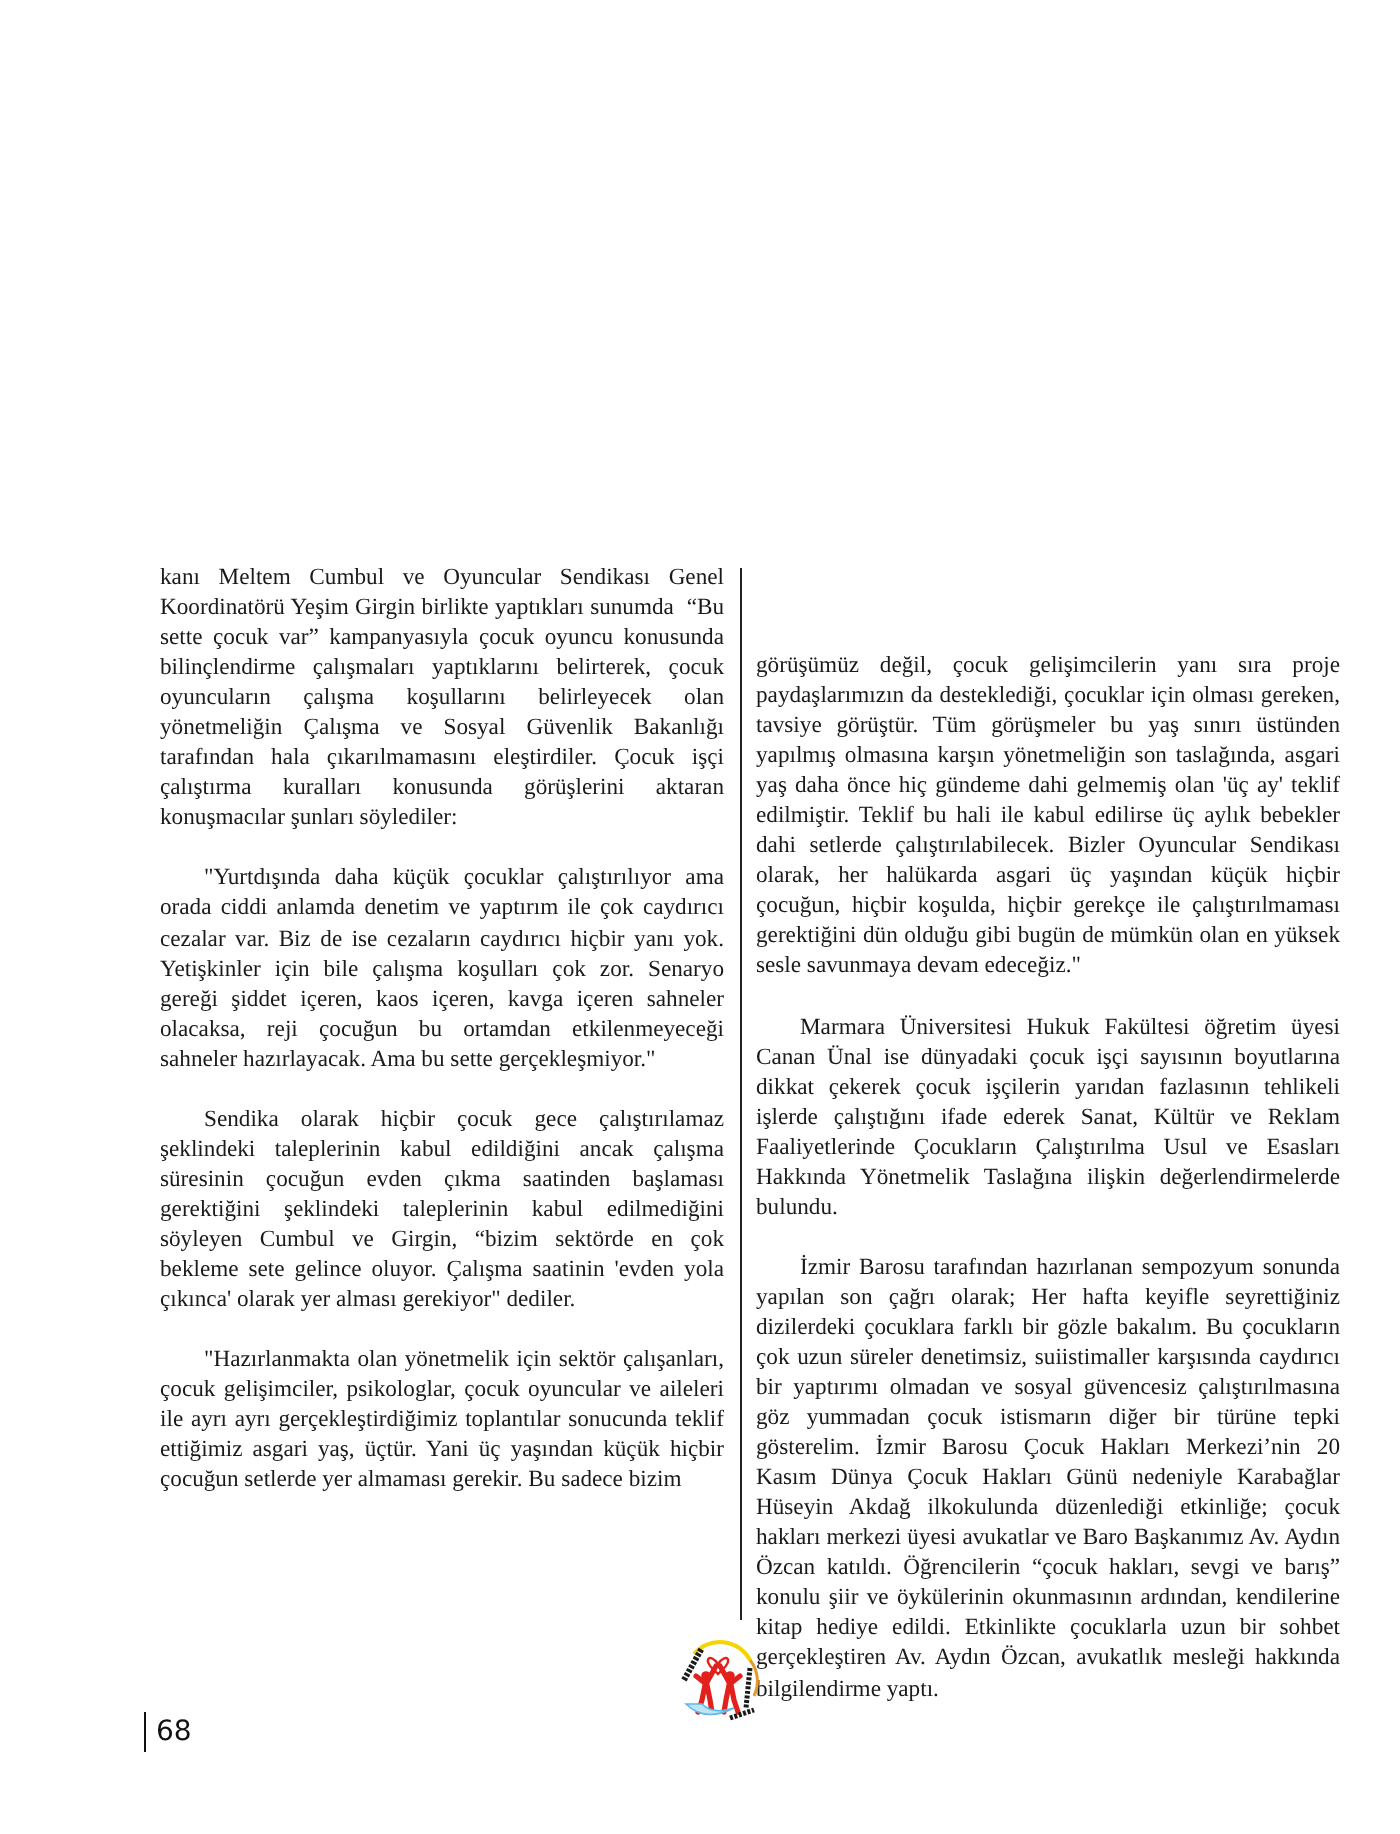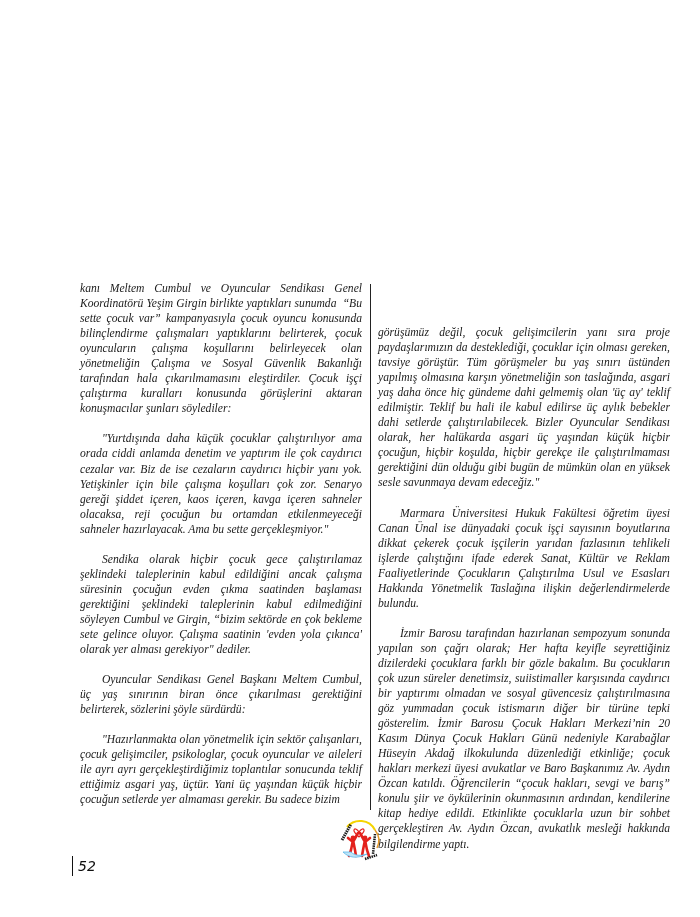--- a/index.html
+++ b/index.html
@@ -1,17 +1,17 @@
 <!DOCTYPE html>
 <html><head>
   <meta charset="utf-8">
   <style>
     html, body { margin: 0; padding: 0; background: #ffffff; }
     body { width: 700px; height: 917px; position: relative; overflow: hidden; }
-    .page { position: absolute; left: 0; top: 0; width: 700px; height: 917px; background: #fff; font-style: italic; }
+    .page { position: absolute; left: 0; top: 0; width: 700px; height: 917px; background: #fff; }
     .col {
       position: absolute; top: 281px;
       font-family: "Liberation Serif", "DejaVu Serif", serif;
       font-size: 11.6px; line-height: 15.05px; color: #1a1a1a;
       text-align: justify; hyphens: manual;
     }
     .col-left { left: 80px; width: 282px; }
     .col-right { left: 378px; width: 292px; margin-top: 44px; }
     .col p { margin: 0; text-indent: 0; }
     .col p.indent { text-indent: 22px; }
@@ -28,33 +28,32 @@
   </style>
 </head>
 <body>
 
 <div class="page">
 
   <div class="col col-left">
     <p>kanı Meltem Cumbul ve Oyuncular Sendikası Genel Koordinatörü Yeşim Girgin birlikte yaptıkları sunumda &nbsp;“Bu sette çocuk var” kampanyasıyla çocuk oyuncu konusunda bilinçlendirme çalışmaları yaptıklarını belirterek, çocuk oyuncuların çalışma koşullarını belirleyecek olan yönetmeliğin Çalışma ve Sosyal Güvenlik Bakanlığı tarafından hala çıkarılmamasını eleştirdiler. Çocuk işçi çalıştırma kuralları konusunda görüşlerini aktaran konuşmacılar şunları söylediler:</p>
     <p class="indent gap">"Yurtdışında daha küçük çocuklar çalıştırılıyor ama orada ciddi anlamda denetim ve yaptırım ile çok caydırıcı cezalar var. Biz de ise cezaların caydırıcı hiçbir yanı yok. Yetişkinler için bile çalışma koşulları çok zor. Senaryo gereği şiddet içeren, kaos içeren, kavga içeren sahneler olacaksa, reji çocuğun bu ortamdan etkilenmeyeceği sahneler hazırlayacak. Ama bu sette gerçekleşmiyor."</p>
     <p class="indent gap">Sendika olarak hiçbir çocuk gece çalıştırılamaz şeklindeki taleplerinin kabul edildiğini ancak çalışma süresinin çocuğun evden çıkma saatinden başlaması gerektiğini şeklindeki taleplerinin kabul edilmediğini söyleyen Cumbul ve Girgin, “bizim sektörde en çok bekleme sete gelince oluyor. Çalışma saatinin 'evden yola çıkınca' olarak yer alması gerekiyor" dediler.</p>
-    <p class="indent gap">Oyuncular Sendikası Genel Başkanı Meltem Cumbul, üç yaş sınırının biran önce çıkarılması gerektiğini belirterek, sözlerini şöyle sürdürdü:</p>
     <p class="indent gap">"Hazırlanmakta olan yönetmelik için sektör çalışanları, çocuk gelişimciler, psikologlar, çocuk oyuncular ve aileleri ile ayrı ayrı gerçekleştirdiğimiz toplantılar sonucunda teklif ettiğimiz asgari yaş, üçtür. Yani üç yaşından küçük hiçbir çocuğun setlerde yer almaması gerekir. Bu sadece bizim</p>
   </div>
 
   <div class="divider"></div>
 
   <div class="col col-right">
     <p>görüşümüz değil, çocuk gelişimcilerin yanı sıra proje paydaşlarımızın da desteklediği, çocuklar için olması gereken, tavsiye görüştür. Tüm görüşmeler bu yaş sınırı üstünden yapılmış olmasına karşın yönetmeliğin son taslağında, asgari yaş daha önce hiç gündeme dahi gelmemiş olan 'üç ay' teklif edilmiştir. Teklif bu hali ile kabul edilirse üç aylık bebekler dahi setlerde çalıştırılabilecek. Bizler Oyuncular Sendikası olarak, her halükarda asgari üç yaşından küçük hiçbir çocuğun, hiçbir koşulda, hiçbir gerekçe ile çalıştırılmaması gerektiğini dün olduğu gibi bugün de mümkün olan en yüksek sesle savunmaya devam edeceğiz."</p>
     <p class="indent gap">Marmara Üniversitesi Hukuk Fakültesi öğretim üyesi Canan Ünal ise dünyadaki çocuk işçi sayısının boyutlarına dikkat çekerek çocuk işçilerin yarıdan fazlasının tehlikeli işlerde çalıştığını ifade ederek Sanat, Kültür ve Reklam Faaliyetlerinde Çocukların Çalıştırılma Usul ve Esasları Hakkında Yönetmelik Taslağına ilişkin değerlendirmelerde bulundu.</p>
     <p class="indent gap">İzmir Barosu tarafından hazırlanan sempozyum sonunda yapılan son çağrı olarak; Her hafta keyifle seyrettiğiniz dizilerdeki çocuklara farklı bir gözle bakalım. Bu çocukların çok uzun süreler denetimsiz, suiistimaller karşısında caydırıcı bir yaptırımı olmadan ve sosyal güvencesiz çalıştırılmasına göz yummadan çocuk istismarın diğer bir türüne tepki gösterelim. İzmir Barosu Çocuk Hakları Merkezi’nin 20 Kasım Dünya Çocuk Hakları Günü nedeniyle Karabağlar Hüseyin Akdağ ilkokulunda düzenlediği etkinliğe; çocuk hakları merkezi üyesi avukatlar ve Baro Başkanımız Av. Aydın Özcan katıldı. Öğrencilerin “çocuk hakları, sevgi ve barış” konulu şiir ve öykülerinin okunmasının ardından, kendilerine kitap hediye edildi. Etkinlikte çocuklarla uzun bir sohbet gerçekleştiren Av. Aydın Özcan, avukatlık mesleği hakkında bilgilendirme yaptı.</p>
   </div>
 
-  <div class="page-num">52</div>
+  <div class="page-num">68</div>
 
   <div class="logo">
     <svg width="46" height="46" viewBox="0 0 46 46">
       <path d="M10 9 A 17 17 0 0 1 38 12" fill="none" stroke="#f5d400" stroke-width="2"></path>
       <path d="M38 12 A 17 17 0 0 1 40 30" fill="none" stroke="#e59a2b" stroke-width="1.5"></path>
       <path d="M5 22 L 14 6" stroke="#1a1a1a" stroke-width="3" stroke-dasharray="1.5 0.8"></path>
       <path d="M38 16 L 36 36" stroke="#1a1a1a" stroke-width="2.5" stroke-dasharray="1.5 0.8"></path>
       <path d="M22 14 C 18 8, 14 12, 20 17 L 22 19 L 24 17 C 30 12, 26 8, 22 14 Z" fill="none" stroke="#e3211c" stroke-width="1.2"></path>
       <circle cx="16" cy="20" r="2.4" fill="#e3211c"></circle>
       <path d="M16 22 L 14 32 L 12 38 M16 22 L 18 32 L 19 38 M16 24 L 11 20 M16 24 L 21 15" stroke="#e3211c" stroke-width="2.6" fill="none" stroke-linecap="round"></path>

